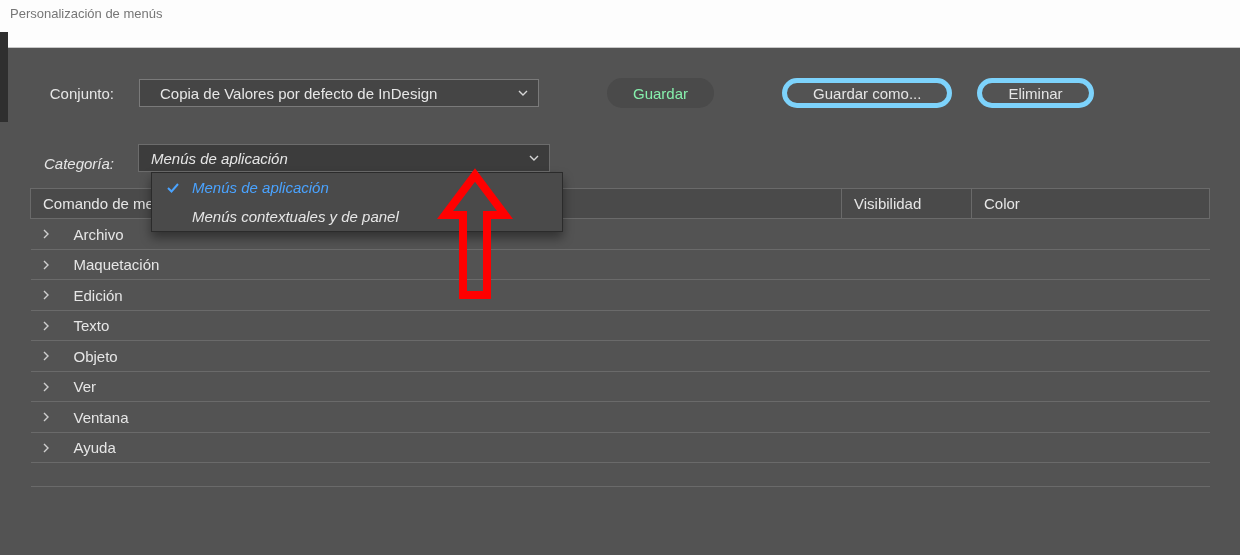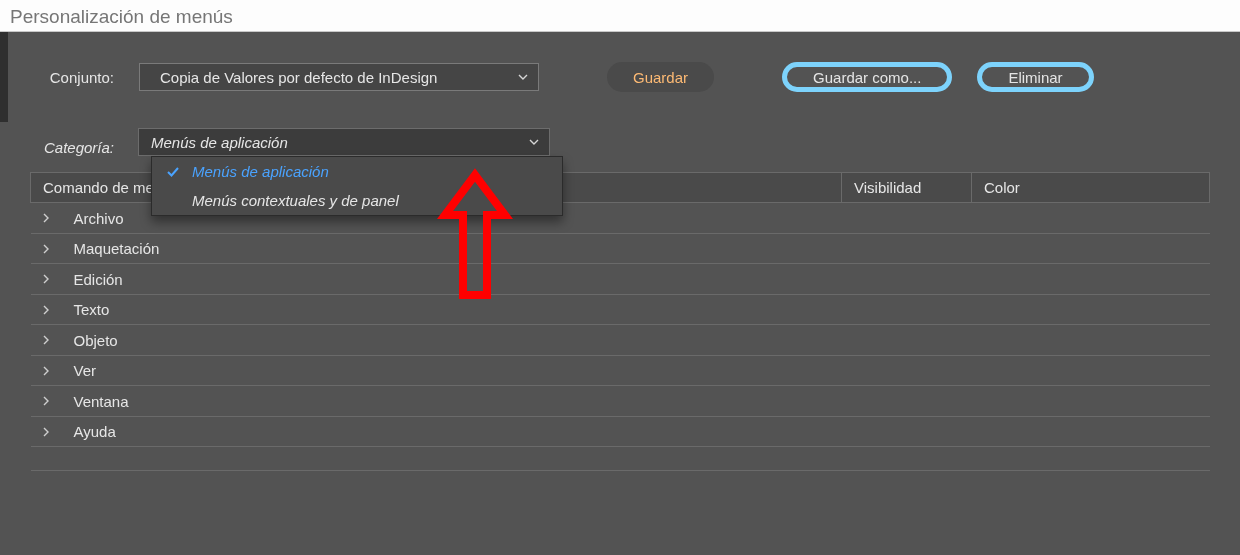--- a/index.html
+++ b/index.html
@@ -9,23 +9,23 @@
     background: #535353;
     color: #e6e6e6;
     width: 1240px;
     height: 555px;
     overflow: hidden;
     position: relative;
   }
   .title-bar {
     background: #fdfdfd;
     color: #767676;
-    height: 32px;
+    height: 48px;
     padding: 6px 10px;
-    font-size: 19px;
+    font-size: 13px;
     border-bottom: 1px solid #c8c8c8;
   }
   .dark-strip {
     position: absolute;
     left: 0; top: 32px;
     width: 8px; height: 90px;
     background: #2f2f2f;
   }
   .main {
     padding: 30px 30px 12px 30px;
@@ -65,21 +65,21 @@
     padding: 0 26px;
     border: 5px solid #7dd3fc;
     border-radius: 15px;
     background: transparent;
     color: #e5e5e5;
     font-size: 15px;
     cursor: pointer;
     display:inline-flex; align-items:center; justify-content:center;
   }
   .btn.disabled {
-    color: #fdba74;
+    color: #86efac;
     border: none;
     background: #4a4a4a;
     cursor: default;
   }
   .btn-gap { width: 18px; }
   .section2 {
     padding: 0 30px;
     position: relative;
   }
   .row2 {

